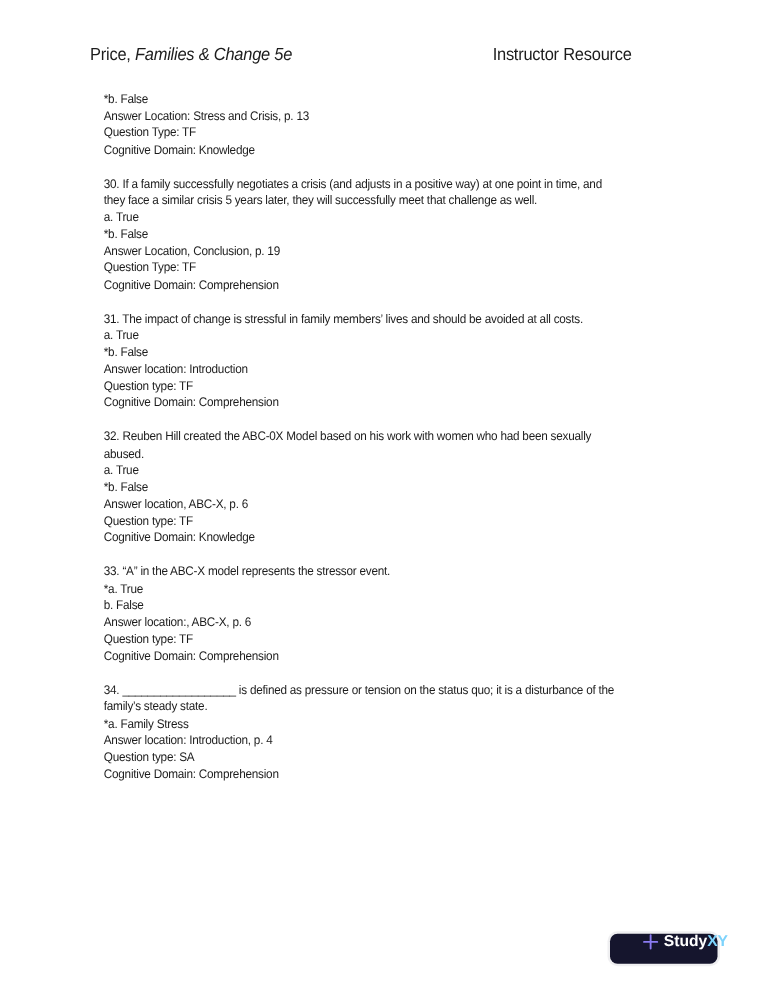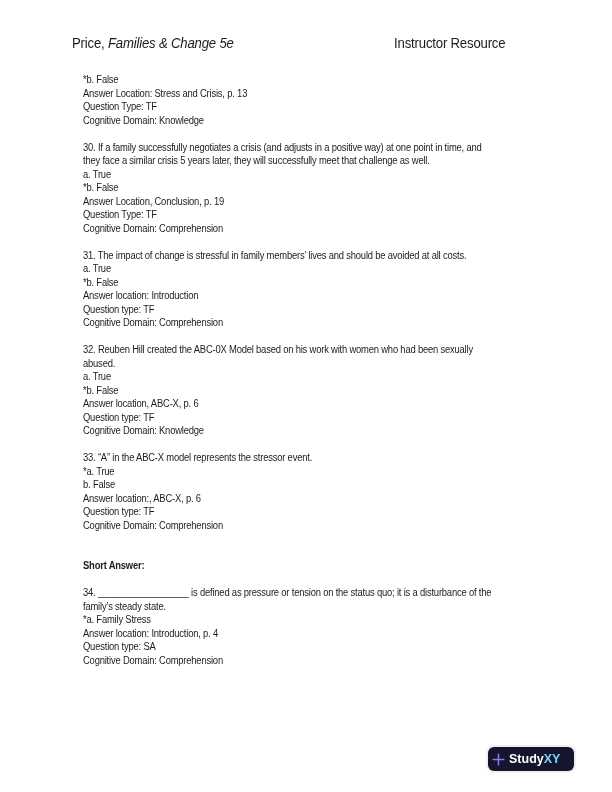--- a/index.html
+++ b/index.html
@@ -63,23 +63,23 @@
   }
   .watermark {
     position: absolute;
     left: 488px;
     top: 747px;
     width: 86px;
     height: 24px;
     background: #15152d;
     border-radius: 6px;
     display: flex;
-    align-items: center;
+    align-items: flex-start;
     gap: 4px;
-    padding-left: 4px;
+    padding-left: 26px;
     box-sizing: border-box;
     box-shadow: 0 0 0 2px rgba(120,120,140,0.12);
   }
   .wm-brand {
     font-size: 12.5px;
     font-weight: bold;
     letter-spacing: 0;
     line-height: 1;
     display: flex;
   }
@@ -135,23 +135,20 @@
       <div class="line">Cognitive Domain: Knowledge</div>
     </div>
     <div class="block">
       <div class="line">33. “A” in the ABC-X model represents the stressor event.</div>
       <div class="line">*a. True</div>
       <div class="line">b. False</div>
       <div class="line">Answer location:, ABC-X, p. 6</div>
       <div class="line">Question type: TF</div>
       <div class="line">Cognitive Domain: Comprehension</div>
     </div>
-    <div class="block heading">
-      <div class="line">Short Answer:</div>
-    </div>
     <div class="block">
       <div class="line">34. __________________ is defined as pressure or tension on the status quo; it is a disturbance of the</div>
       <div class="line">family’s steady state.</div>
       <div class="line">*a. Family Stress</div>
       <div class="line">Answer location: Introduction, p. 4</div>
       <div class="line">Question type: SA</div>
       <div class="line">Cognitive Domain: Comprehension</div>
     </div>
   </div>
 

